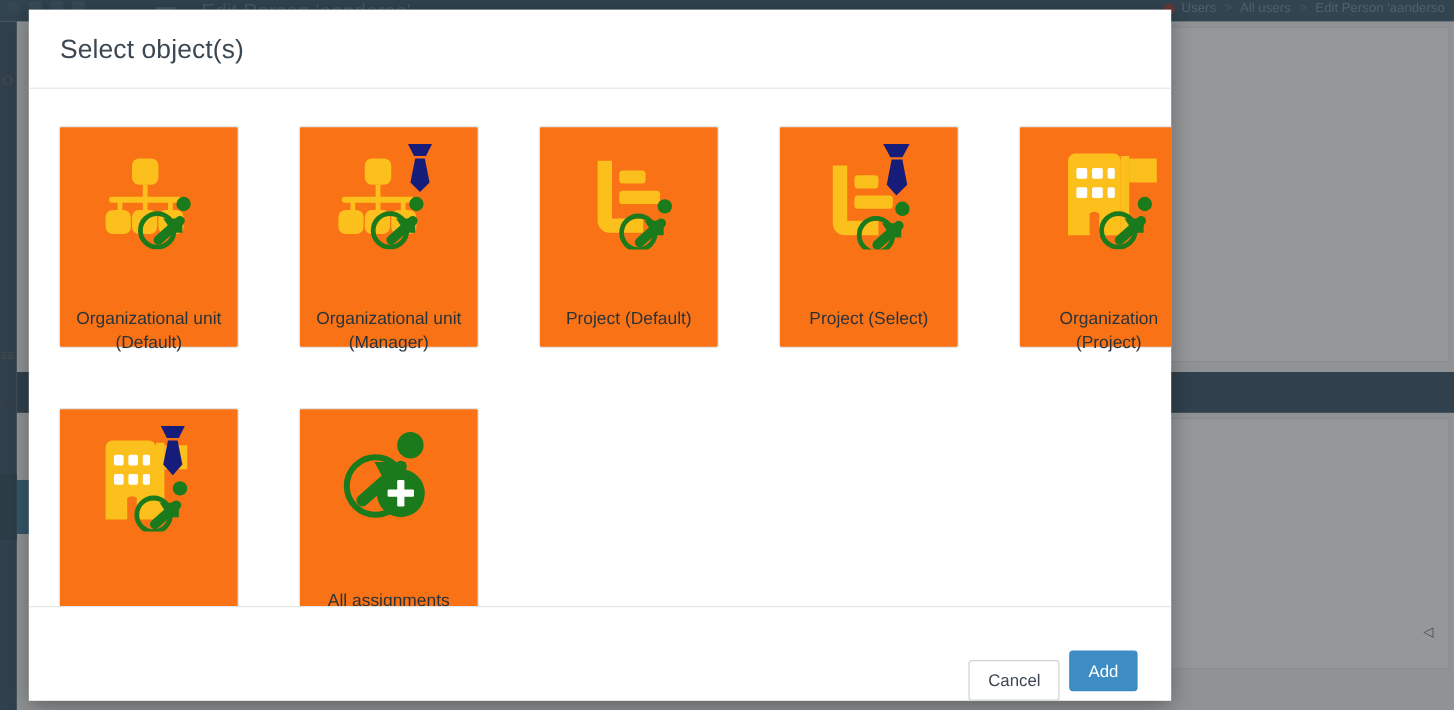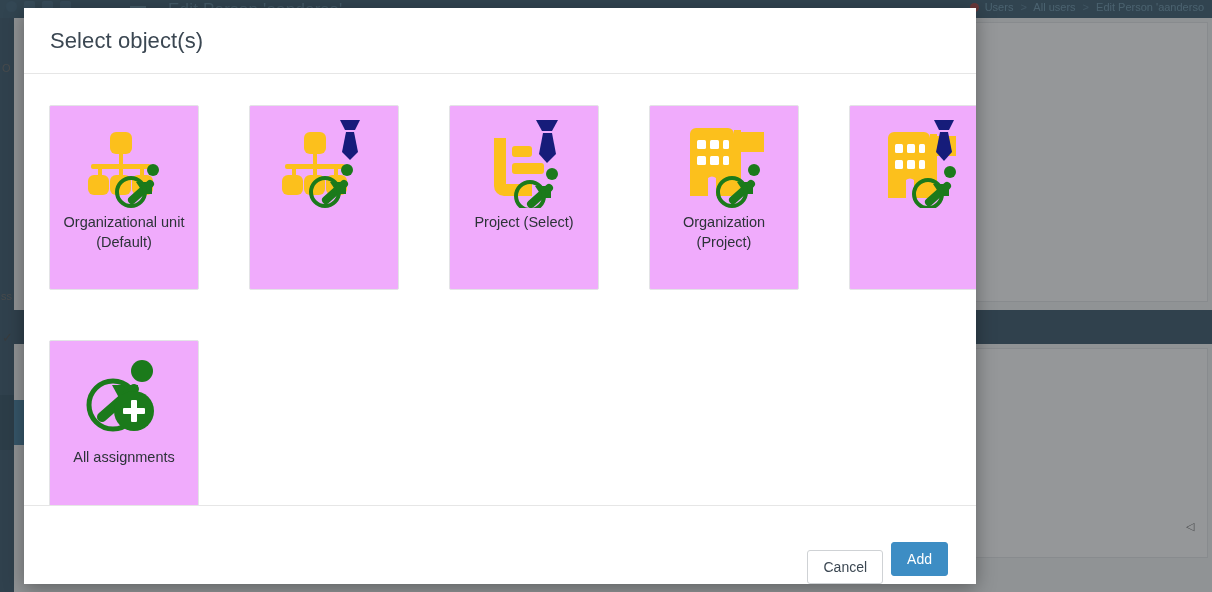--- a/index.html
+++ b/index.html
@@ -103,27 +103,28 @@
     padding: 31px 0 0 25px;
     overflow: hidden;
   }
   .card-grid {
     display: flex; flex-wrap: wrap;
     gap: 50px 50px;
     width: 1100px;
   }
   .object-card {
     width: 150px; height: 185px;
-    background: #f0abfc;
+    background: #f97316;
     border: 1px solid #e3e4e6;
     border-radius: 2px;
     display: flex; flex-direction: column;
     align-items: center;
     cursor: pointer;
     transition: border-color .12s, box-shadow .12s;
+    gap: 44px;
   }
   .card-icon {
     margin-top: 10px;
     width: 96px; height: 92px;
     display: flex; align-items: center; justify-content: center;
   }
   .card-icon svg { width: 96px; height: 92px; display: block; }
   .card-label {
     margin-top: 4px;
     font-size: 14.5px; color: #2c3338; text-align: center;
@@ -254,22 +255,41 @@
               <path d="M70 16 L78 16 L82 36 L74 44 L66 36 Z"></path>
             </g>
             <g>
               <circle cx="71" cy="54" r="6" fill="#1B7A1B"></circle>
               <path d="M54 66 L70 66 L70 78 L62 78 Z" fill="#1B7A1B"></path>
               <path d="M68 68 L50 84" stroke="#1B7A1B" stroke-width="8" stroke-linecap="round"></path>
               <circle cx="49" cy="76" r="14" fill="none" stroke="#1B7A1B" stroke-width="4"></circle>
             </g>
           </svg>
         </div>
-      </div>
-
+        <div class="card-label">Organizational unit (Manager)</div>
+      </div>
+
+      <div class="object-card">
+        <div class="card-icon">
+          <svg viewBox="0 0 96 92" xmlns="http://www.w3.org/2000/svg">
+            <g fill="#FCC01C">
+              <path d="M22 18 L22 68 A10 10 0 0 0 32 78 L60 78 L60 66 L34 66 L34 18 Z"></path>
+              <rect x="40" y="26" width="22" height="11" rx="3"></rect>
+              <rect x="40" y="43" width="34" height="11" rx="3"></rect>
+            </g>
+            <g>
+              <circle cx="78" cy="56" r="6" fill="#1B7A1B"></circle>
+              <path d="M61 68 L77 68 L77 80 L69 80 Z" fill="#1B7A1B"></path>
+              <path d="M75 70 L57 86" stroke="#1B7A1B" stroke-width="8" stroke-linecap="round"></path>
+              <circle cx="56" cy="78" r="14" fill="none" stroke="#1B7A1B" stroke-width="4"></circle>
+            </g>
+          </svg>
+        </div>
+        <div class="card-label">Project (Default)</div>
+      </div>
 
       <div class="object-card">
         <div class="card-icon">
           <svg viewBox="0 0 96 92" xmlns="http://www.w3.org/2000/svg">
             <g fill="#FCC01C">
               <path d="M18 22 L18 70 A10 10 0 0 0 28 80 L56 80 L56 68 L30 68 L30 22 Z"></path>
               <rect x="36" y="30" width="20" height="11" rx="3"></rect>
               <rect x="36" y="47" width="32" height="11" rx="3"></rect>
             </g>
             <g fill="#161C7A">

